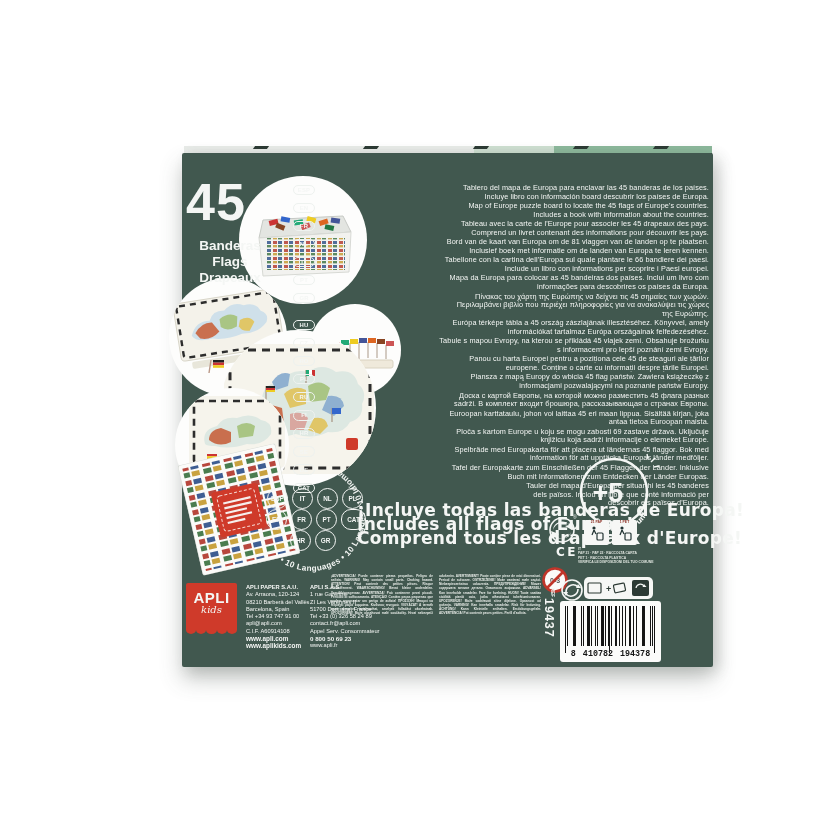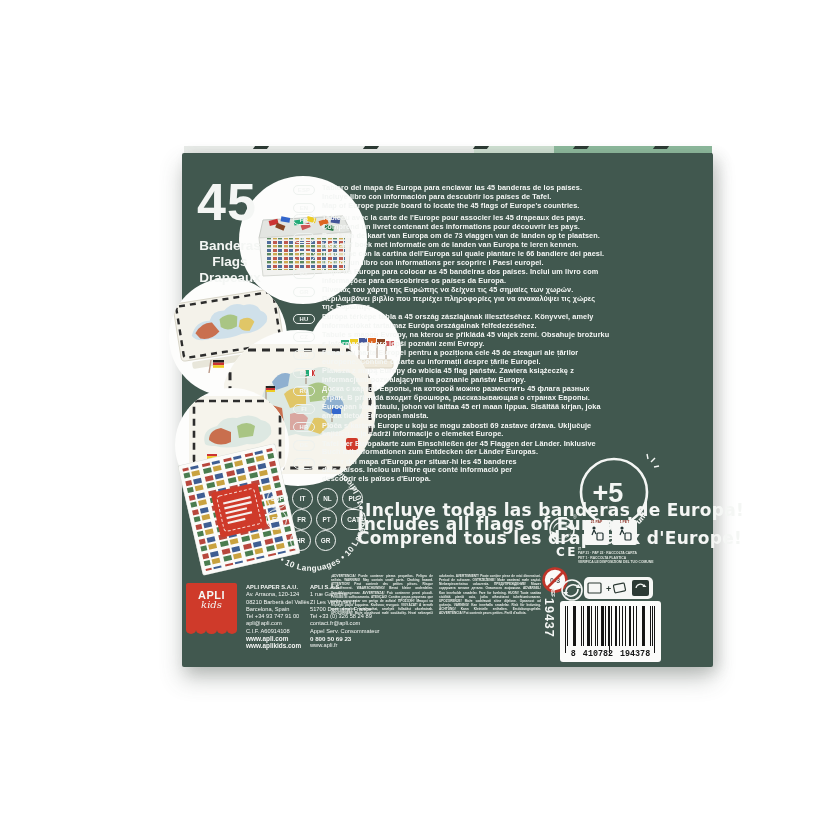--- a/index.html
+++ b/index.html
@@ -6,21 +6,21 @@
   .canvas{position:relative;width:815px;height:815px;background:#ffffff;overflow:hidden;
           font-family:"Liberation Sans","DejaVu Sans",sans-serif;color:#f4f6f4;}
   
   .box-sliver{position:absolute;left:184px;top:146px;width:528px;height:7px;
     background:linear-gradient(90deg,#e9ece9 0 55%,#cfe0d2 55% 70%,#8db99c 70% 100%);
     border-bottom:2px solid #20292a;}
   .box-sliver .dash{position:absolute;top:0;width:14px;height:3px;background:#2c3a34;transform:skewX(-35deg);}
   .box{position:absolute;left:182px;top:153px;width:531px;height:514px;background:#41584f;
        border-radius:2px;box-shadow:0 12px 22px rgba(70,80,74,.30),6px 4px 14px rgba(70,80,74,.18);}
   
-  .count{position:absolute;left:197px;top:172px;font-size:52px;font-weight:bold;letter-spacing:1px;}
+  .count{position:absolute;left:186px;top:172px;font-size:52px;font-weight:bold;letter-spacing:1px;}
   .count-names{position:absolute;left:184px;top:238px;width:92px;text-align:center;
                font-size:13.5px;font-weight:bold;line-height:16px;}
   .count-names span{display:block;}
   
   .circle{position:absolute;border-radius:50%;background:#fdfdfc;overflow:hidden;}
   .c1{left:239px;top:176px;width:128px;height:128px;}
   .c2{left:169px;top:278px;width:118px;height:118px;}
   .c3{left:309px;top:304px;width:92px;height:92px;}
   .c4{left:220px;top:330px;width:156px;height:156px;}
   .c5{left:175px;top:388px;width:114px;height:114px;}
@@ -33,32 +33,32 @@
   .chip.wide{width:23px;border-radius:10px;}
   .ring-svg{position:absolute;left:240px;top:446px;}
   
   .desc-list{position:absolute;left:291px;top:184px;width:418px;}
   .drow{display:flex;gap:5px;margin-bottom:1px;}
   .pill{flex:0 0 auto;align-self:flex-start;min-width:14px;height:8.4px;margin-top:.5px;
         border:.9px solid #eef2ef;border-radius:7px;padding:0 2.6px;
         display:inline-flex;align-items:center;justify-content:center;
         font-size:5.9px;font-weight:bold;letter-spacing:.2px;}
   .pillcol{flex:0 0 26px;display:flex;justify-content:center;}
-  .dtxt{flex:1;font-size:7.3px;font-weight:bold;line-height:8.55px;letter-spacing:.1px;}
+  .dtxt{flex:1;font-size:7.3px;font-weight:normal;line-height:8.55px;letter-spacing:.1px;text-align:right;}
   .dl{display:block;}
   
   .slogan{position:absolute;left:357px;top:504px;font-size:17px;font-weight:bold;
           line-height:13.8px;letter-spacing:.3px;font-family:"DejaVu Sans",sans-serif;}
   .slogan span{display:block;}
   
   .badge-svg{position:absolute;left:572px;top:450px;}
   
   .apli-logo{position:absolute;left:186px;top:583px;width:51px;height:46px;background:#cf3a2a;
              border-radius:2px;text-align:center;}
-  .apli-logo .brand{display:block;font-size:11px;font-weight:bold;letter-spacing:.5px;margin-top:6px;}
+  .apli-logo .brand{display:block;font-size:15px;font-weight:bold;letter-spacing:.5px;margin-top:6px;}
   .apli-logo .sub{display:block;font-size:10px;font-style:italic;font-family:"DejaVu Serif",serif;margin-top:-2px;}
   .apli-scallop{position:absolute;left:186px;top:626px;width:51px;height:8px;display:flex;}
   .apli-scallop i{flex:1;height:8px;background:#cf3a2a;border-radius:0 0 50% 50%;}
   .addr{position:absolute;top:584px;font-size:5.7px;line-height:7.3px;white-space:nowrap;}
   .addr span{display:block;}
   .addr .b{font-weight:bold;}
   .addr .web{font-weight:bold;font-size:6.4px;}
   .addr-es{left:246px;}
   .addr-fr{left:310px;}
   
@@ -290,49 +290,50 @@
     <span>Drapeaux</span>
   </div>
 
   <div class="desc-list">
     <div class="drow">
         <span class="pillcol">
           <span class="pill">ESP</span>
         </span>
         <span class="dtxt">
           <span class="dl">Tablero del mapa de Europa para enclavar las 45 banderas de los países.</span>
-          <span class="dl">Incluye libro con información para descubrir los países de Tafel.</span>
+          <span class="dl">Incluye libro con información board descubrir los países de Europa.</span>
           <span class="dl"></span>
         </span>
       </div>
     <div class="drow">
         <span class="pillcol">
           <span class="pill">EN</span>
         </span>
         <span class="dtxt">
           <span class="dl">Map of Europe puzzle board to locate the 45 flags of Europe's countries.</span>
+          <span class="dl">Includes a book with information about the countries.</span>
           <span class="dl"></span>
         </span>
       </div>
     <div class="drow">
         <span class="pillcol">
           <span class="pill">FR</span>
         </span>
         <span class="dtxt">
           <span class="dl">Tableau avec la carte de l'Europe pour associer les 45 drapeaux des pays.</span>
           <span class="dl">Comprend un livret contenant des informations pour découvrir les pays.</span>
           <span class="dl"></span>
         </span>
       </div>
     <div class="drow">
         <span class="pillcol">
           <span class="pill">NL</span>
         </span>
         <span class="dtxt">
-          <span class="dl">Bord van de kaart van Europa om de 73 vlaggen van de landen op te plaatsen.</span>
+          <span class="dl">Bord van de kaart van Europa om de 81 vlaggen van de landen op te plaatsen.</span>
           <span class="dl">Inclusief boek met informatie om de landen van Europa te leren kennen.</span>
           <span class="dl"></span>
         </span>
       </div>
     <div class="drow">
         <span class="pillcol">
           <span class="pill">IT</span>
         </span>
         <span class="dtxt">
           <span class="dl">Tabellone con la cartina dell'Europa sul quale piantare le 66 bandiere dei paesi.</span>
@@ -399,41 +400,51 @@
           <span class="dl">informacjami pozwalającymi na poznanie państw Europy.</span>
           <span class="dl"></span>
         </span>
       </div>
     <div class="drow">
         <span class="pillcol">
           <span class="pill">RU</span>
         </span>
         <span class="dtxt">
           <span class="dl">Доска с картой Европы, на которой можно разместить 45 флага разных</span>
-          <span class="dl">стран. В přikládá входит брошюра, рассказывающая о странах Европы.</span>
+          <span class="dl">sadrži. В комплект входит брошюра, рассказывающая о странах Европы.</span>
           <span class="dl"></span>
         </span>
       </div>
     <div class="drow">
         <span class="pillcol">
           <span class="pill">FI</span>
         </span>
         <span class="dtxt">
           <span class="dl">Euroopan karttataulu, johon voi laittaa 45 eri maan lippua. Sisältää kirjan, joka</span>
           <span class="dl">antaa tietoa Euroopan maista.</span>
           <span class="dl"></span>
         </span>
       </div>
     <div class="drow">
         <span class="pillcol">
           <span class="pill">HR</span>
         </span>
         <span class="dtxt">
           <span class="dl">Ploča s kartom Europe u koju se mogu zabosti 69 zastave država. Uključuje</span>
           <span class="dl">knjižicu koja sadrži informacije o elemeket Europe.</span>
+          <span class="dl"></span>
+        </span>
+      </div>
+    <div class="drow">
+        <span class="pillcol">
+          <span class="pill">SE</span>
+        </span>
+        <span class="dtxt">
+          <span class="dl">Spelbräde med Europakarta för att placera ut ländernas 45 flaggor. Bok med</span>
+          <span class="dl">information för att upptäcka Europas länder medföljer.</span>
           <span class="dl"></span>
         </span>
       </div>
     <div class="drow">
         <span class="pillcol">
           <span class="pill">DE</span>
         </span>
         <span class="dtxt">
           <span class="dl">Tafel der Europakarte zum Einschließen der 45 Flaggen der Länder. Inklusive</span>
           <span class="dl">Buch mit Informationen zum Entdecken der Länder Europas.</span>

